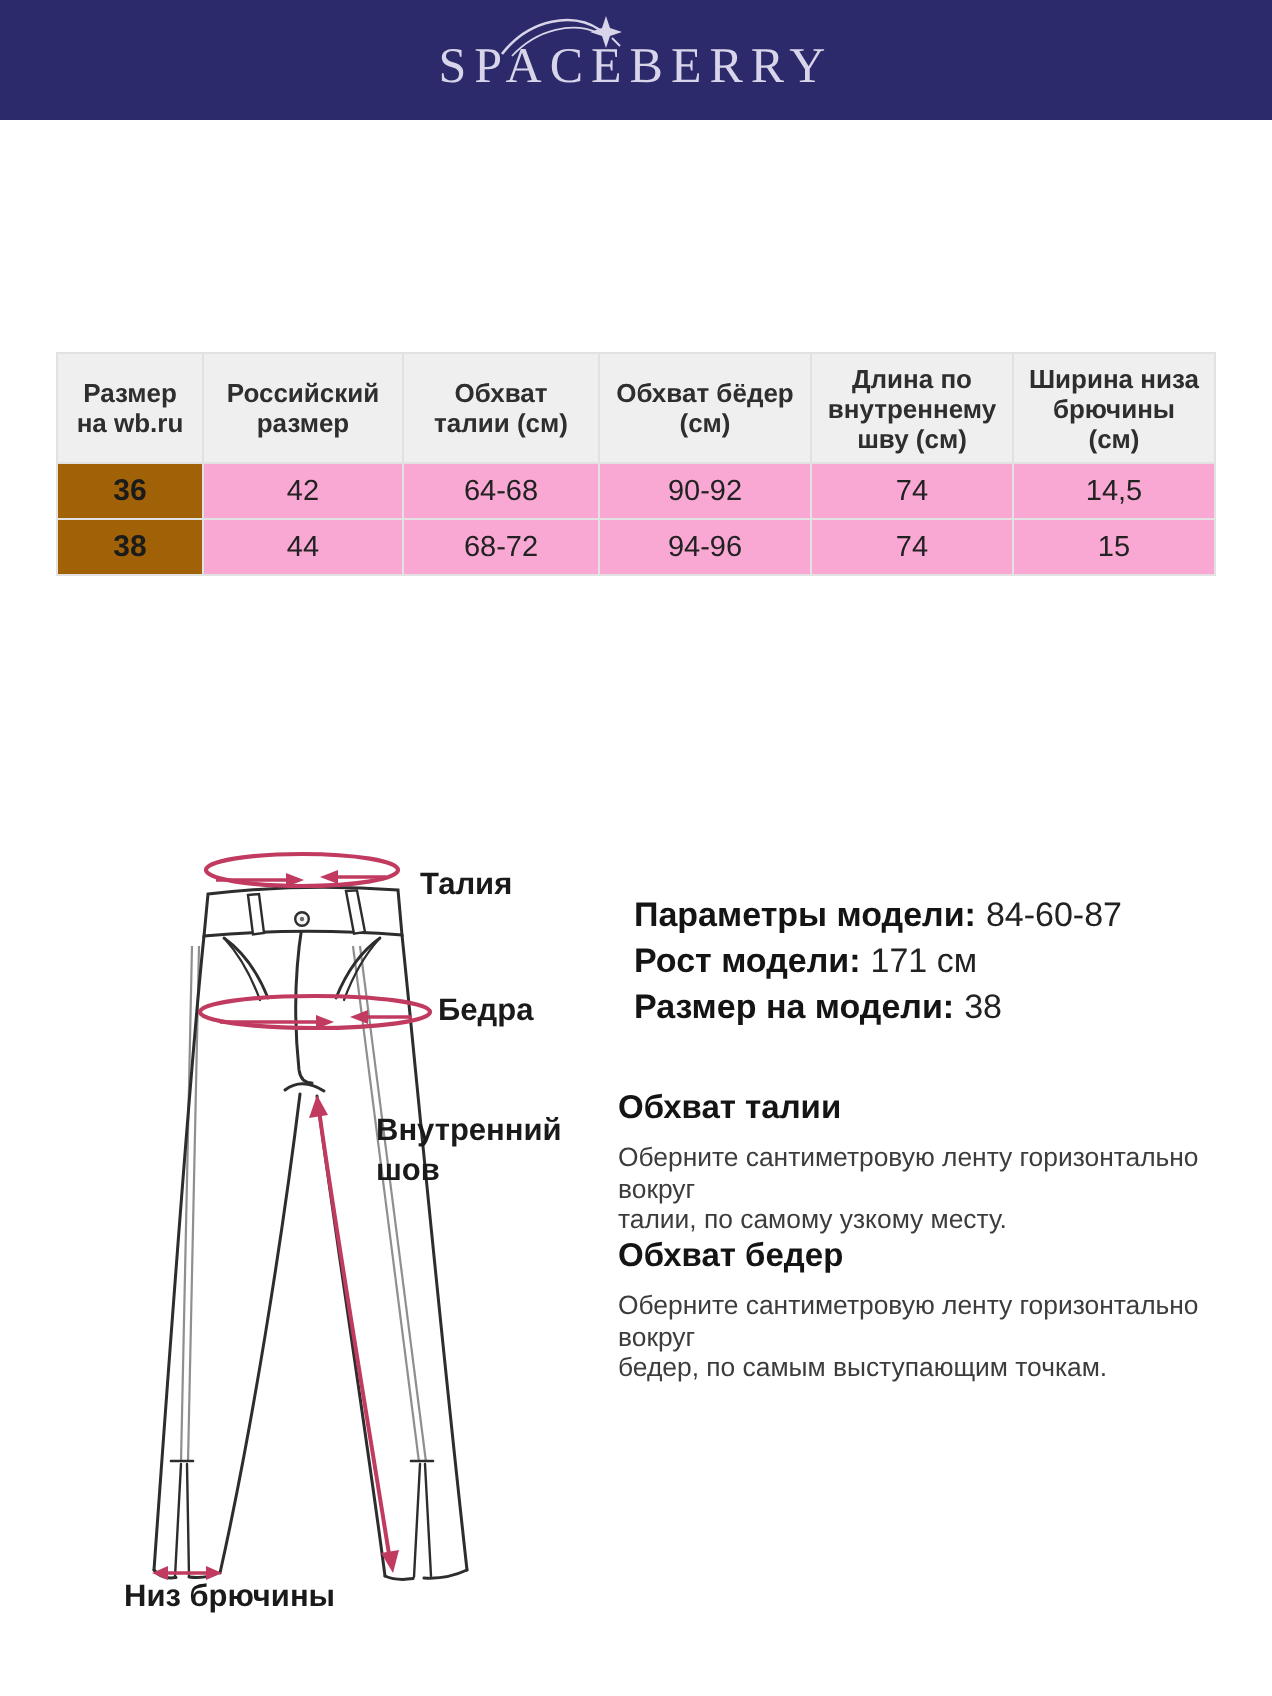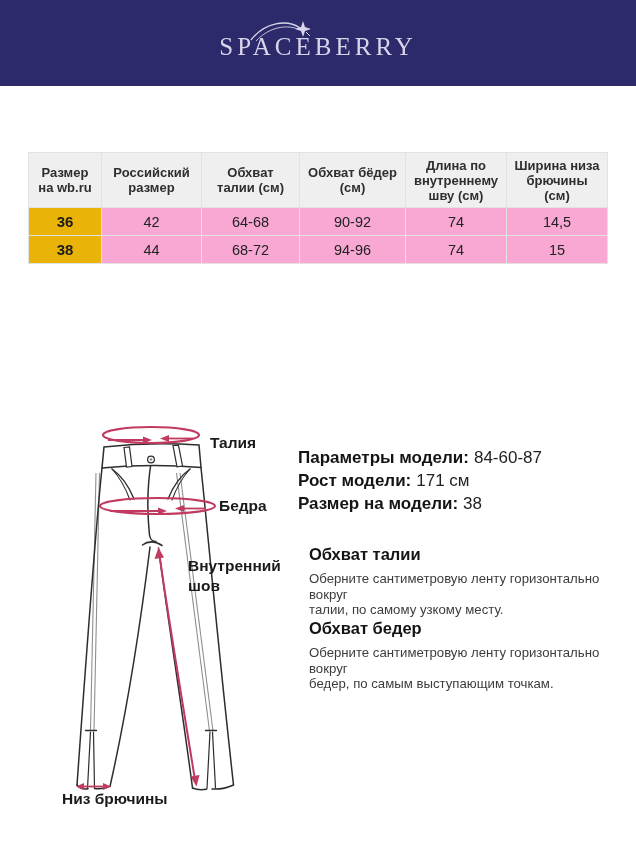--- a/index.html
+++ b/index.html
@@ -5,58 +5,58 @@
   * { margin:0; padding:0; box-sizing:border-box; }
   html,body { background:#fff; }
   .page {
     position:relative; width:636px; height:848px; margin:0 auto;
     background:#ffffff; overflow:hidden;
     font-family:"Liberation Sans", sans-serif; color:#1b1b1b;
   }
 
   
   .banner {
-    position:absolute; left:0; top:0; width:636px; height:86px;
+    position:absolute; left:0; top:0; width:636px; height:60px;
     background:#2c2a6a; display:flex; align-items:center; justify-content:center;
   }
   .logo-wrap { position:relative; display:inline-block; margin-top:8px; }
   .logo-text {
     font-family:"Liberation Serif", serif; font-size:25px; font-weight:400;
     letter-spacing:4px; color:#d8d4ea; white-space:nowrap;
   }
   .comet { position:absolute; left:30px; top:-17px; width:70px; height:28px; pointer-events:none; }
 
   
   .size-table {
-    position:absolute; left:28px; top:152px; width:579px;
+    position:absolute; left:28px; top:176px; width:579px;
     border-collapse:collapse; table-layout:fixed;border-radius:25px;
   }
   .size-table th, .size-table td {
     border:1px solid #e2e2e2; text-align:center; vertical-align:middle;
   }
   .size-table th {
     height:55px; background:#efefef; font-size:13px; font-weight:600;
     color:#2e2e2e; line-height:15px; padding:4px 5px;
   }
   .size-table td { height:28px; font-size:14.5px; color:#222; background:#f9a8d4; }
-  .size-table td.first { background:#eab308; font-weight:700; font-size:15px; color:#1b1b1b; }
+  .size-table td.first { background:#a16207; font-weight:700; font-size:15px; color:#1b1b1b; }
 
   
   .diagram { position:absolute; left:30px; top:415px; width:250px; height:400px; }
   .diag-label {
     position:absolute; font-size:15.5px; font-weight:600; color:#1a1a1a; line-height:20px;
   }
   .lbl-waist  { left:210px; top:433px; }
   .lbl-hips   { left:219px; top:496px; }
   .lbl-inseam { left:188px; top:556px; width:106px; }
   .lbl-hem    { left:62px;  top:789px; }
 
   
   .model-block { position:absolute; left:298px; top:446px; width:322px; }
-  .model-line { font-size:17px; line-height:23px; color:#222; white-space:nowrap; }
+  .model-line { font-size:17px; line-height:23px; color:#222; white-space:nowrap;margin-left:19px; }
   .model-line .ml-label { font-weight:700; color:#141414; margin-right:5px; }
 
   .guide-section { position:absolute; left:309px; width:322px; }
   .gs-1 { top:545px; } .gs-2 { top:619px; } .gs-3 { top:695px; }
   .guide-title { font-size:16.5px; font-weight:700; color:#141414; line-height:19px; }
   .guide-text {
     margin-top:7px; font-size:13.2px; color:#3c3c3c; line-height:15.5px;
     white-space:pre-line;
   }
 </style>

